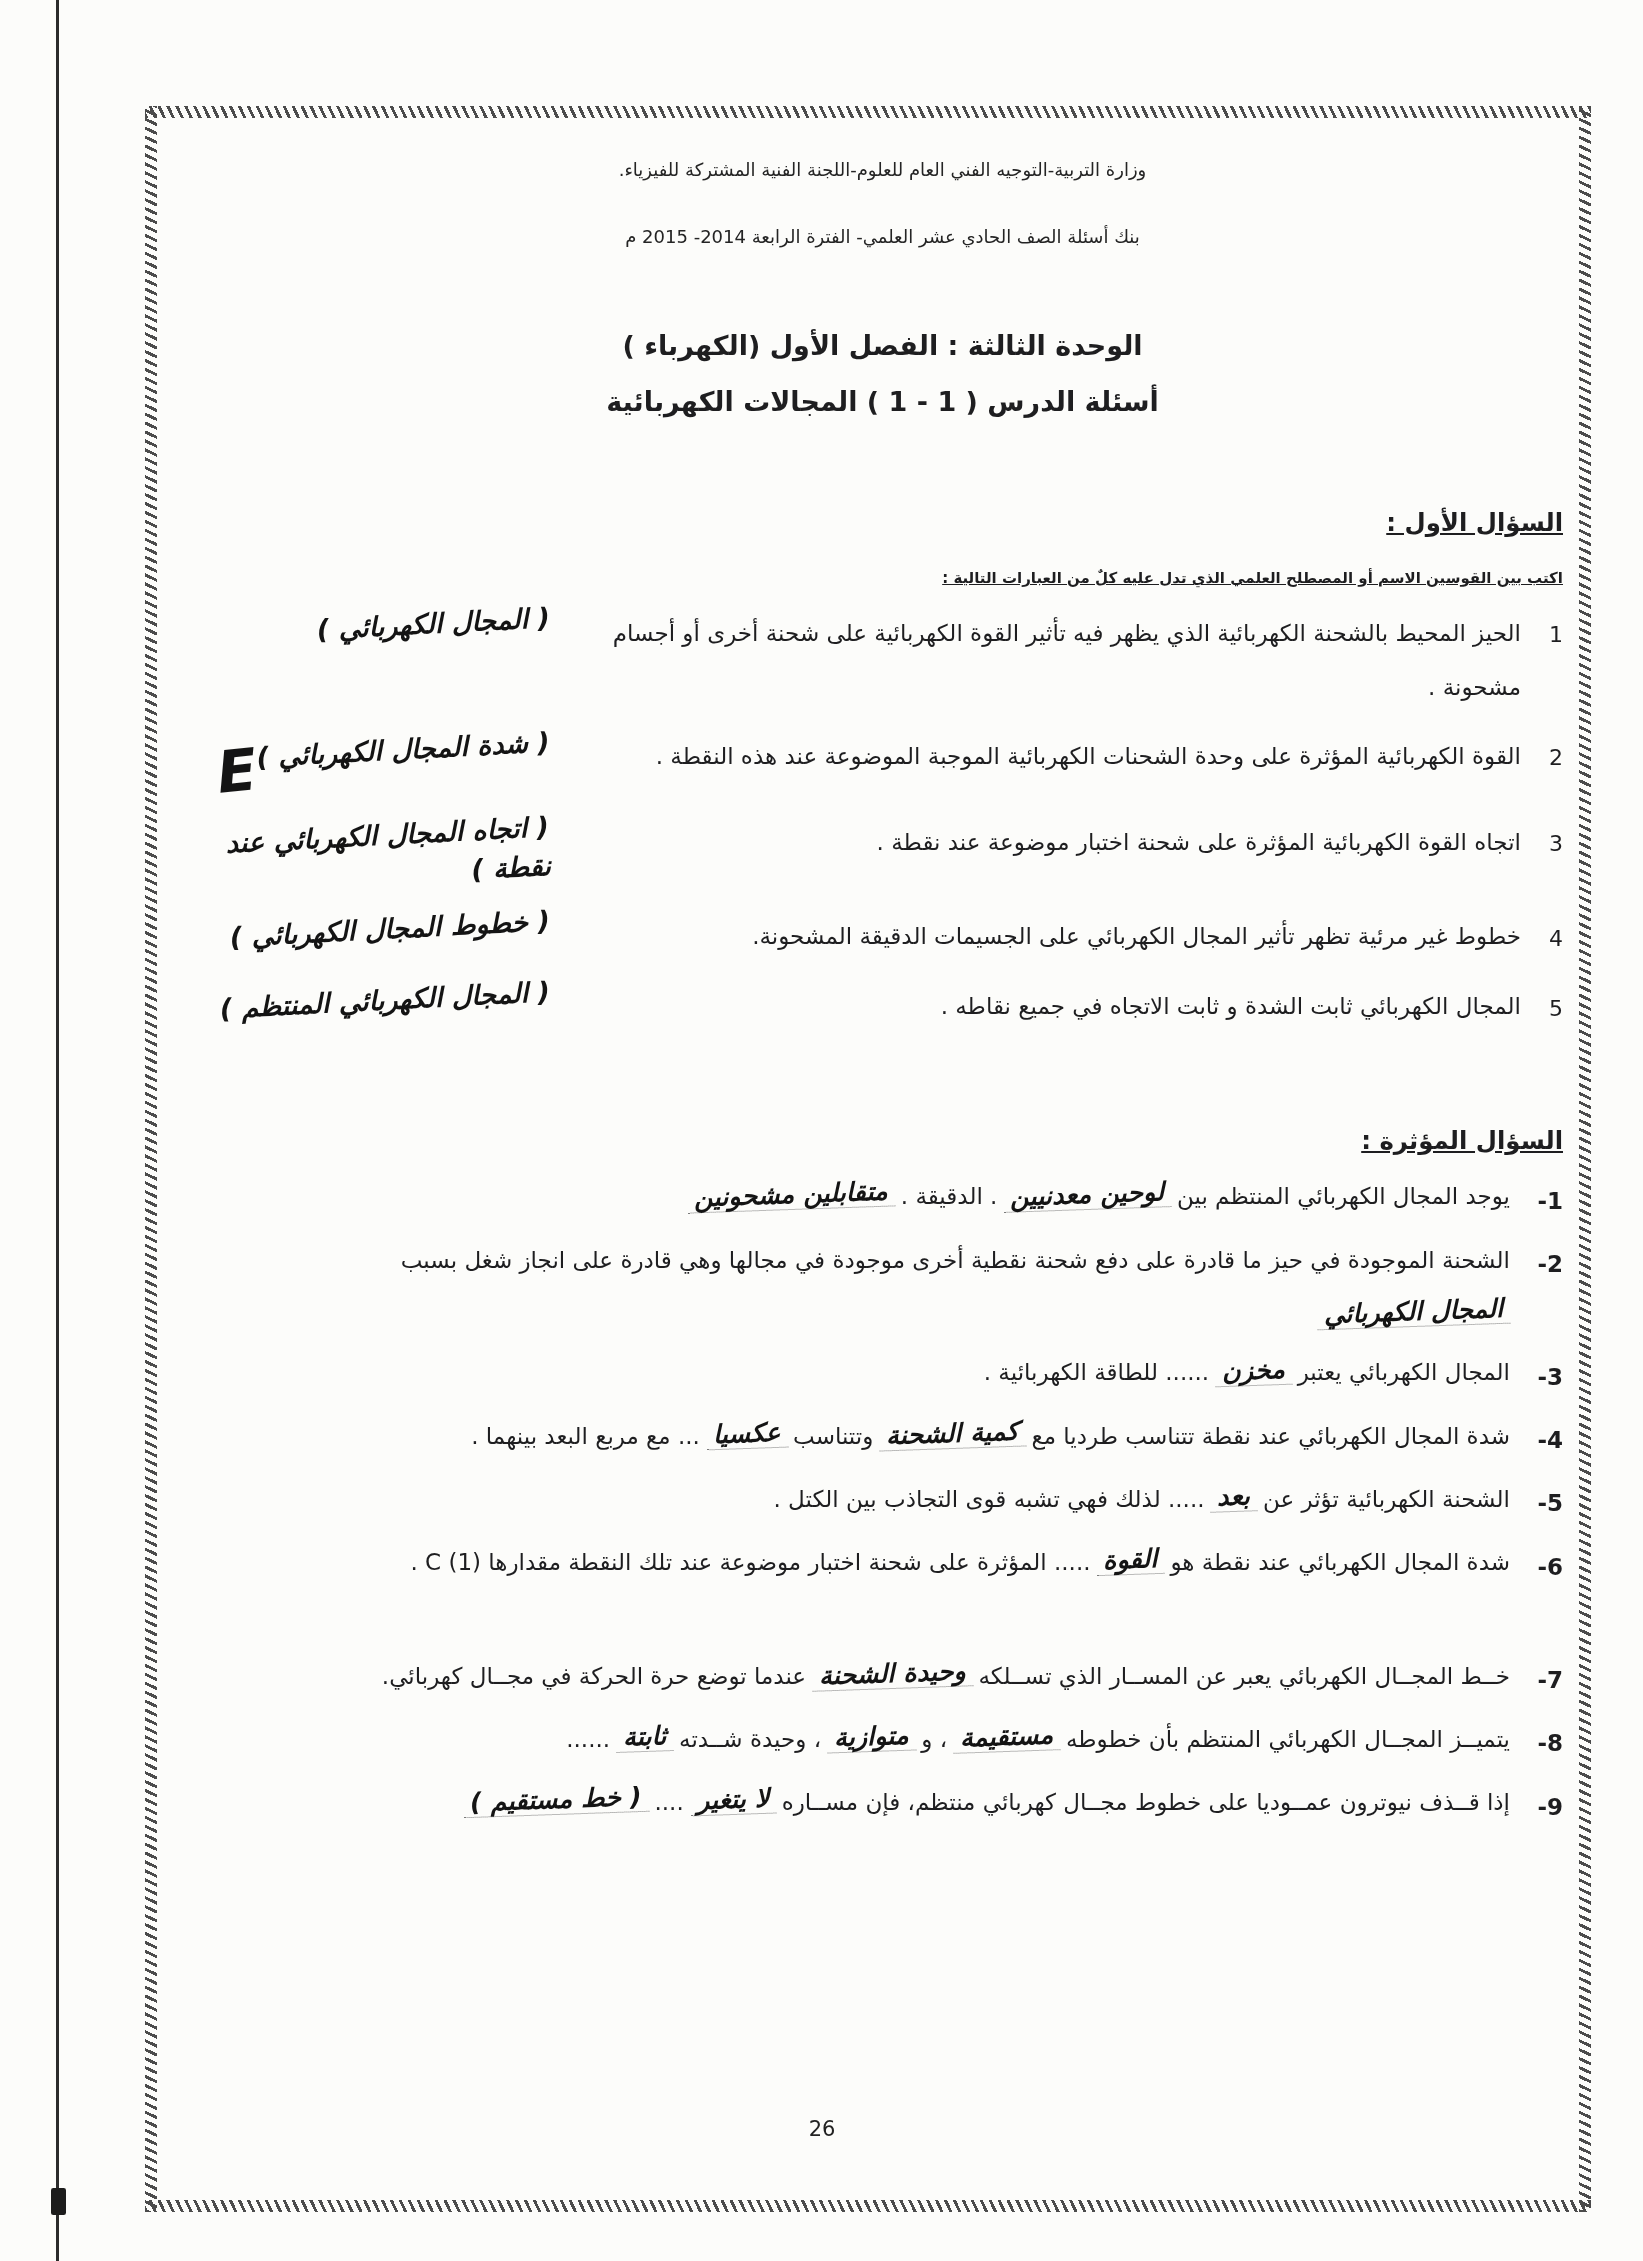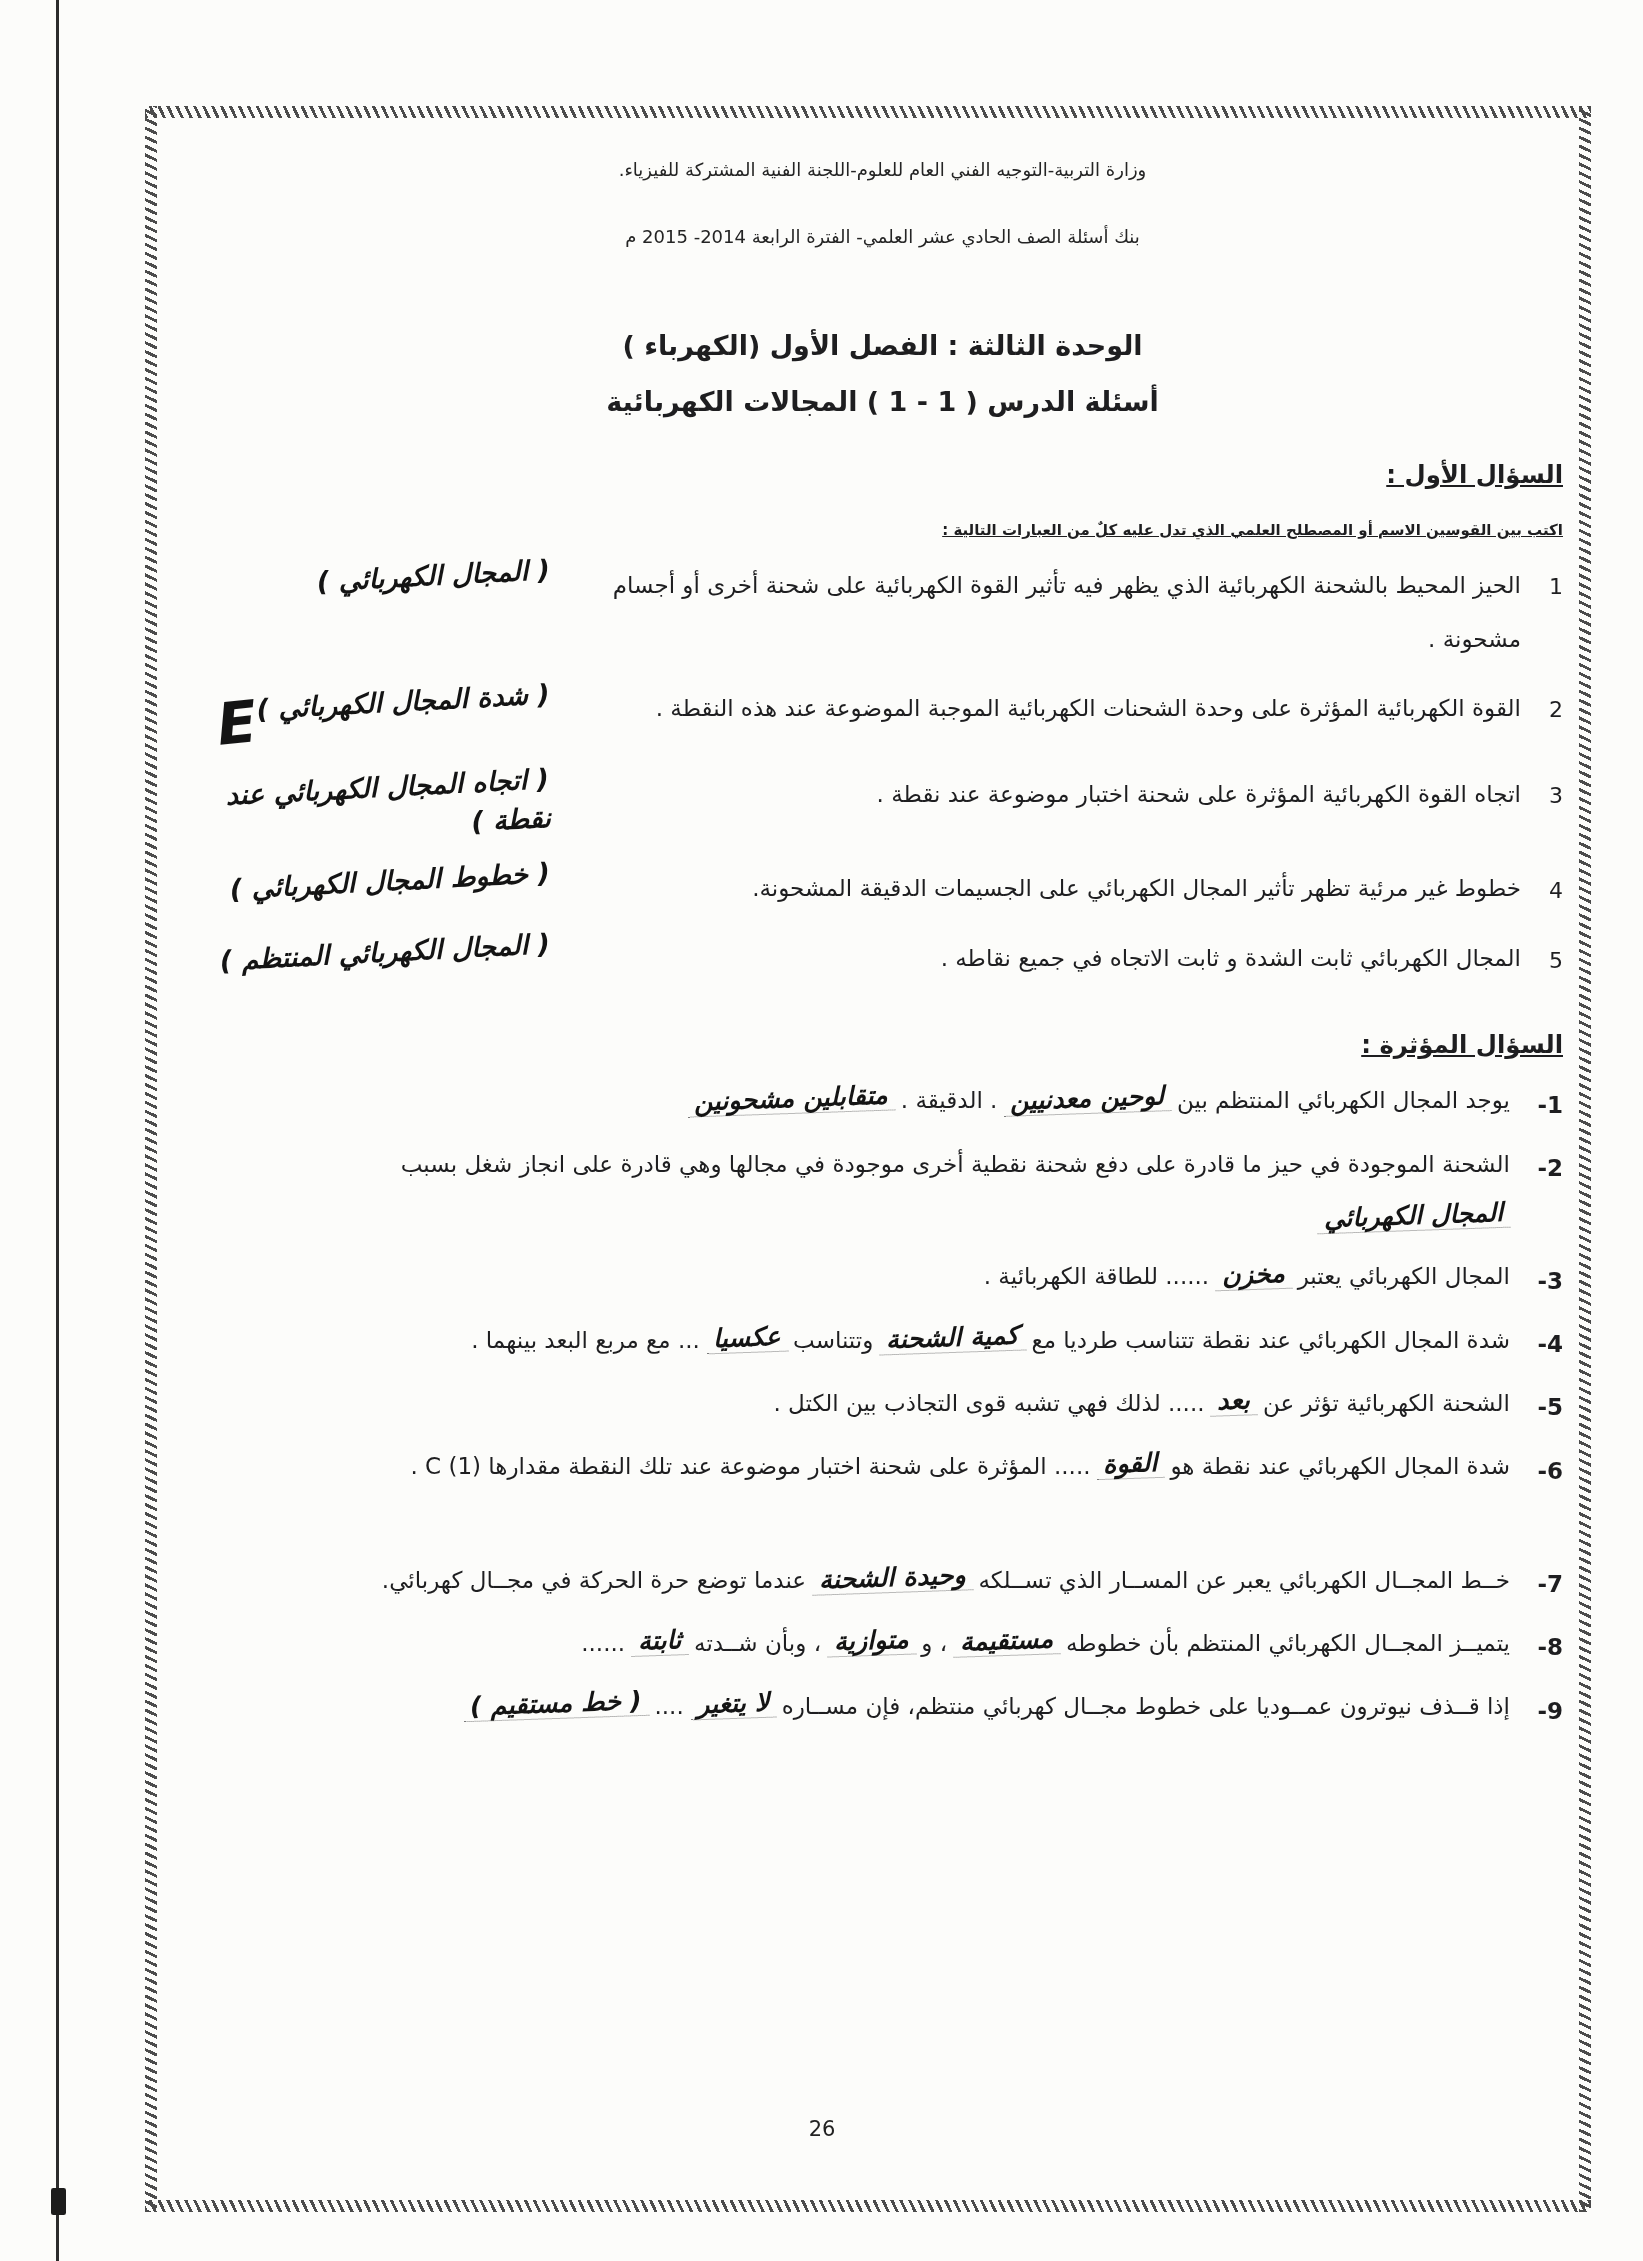--- a/index.html
+++ b/index.html
@@ -52,21 +52,21 @@
   .header-line.second { margin-top: 45px; }
 
   .title-line {
     text-align: center; font-weight: bold; font-size: 27px; line-height: 1.15;
   }
   .title-line.first { margin-top: 83px; }
   .title-line.second { margin-top: 24.4px; }
 
   .q-heading {
     font-weight: bold; text-decoration: underline;
-    font-size: 24.4px; line-height: 1.2; margin-top: 43px; text-align: right;
+    font-size: 24.4px; line-height: 1.2; margin-top: 91px; text-align: right;
   }
   .q-instruction {
     font-weight: bold; text-decoration: underline;
     font-size: 15px; line-height: 1.3; margin-top: 32px;
   }
   .q2-instruction-plain {
     font-weight: bold; font-size: 24px; line-height: 1.3;
     margin-top: 32px; padding-right: 44px; text-decoration: none;
   }
 
@@ -242,21 +242,21 @@
           <span>-</span>
         </span>
       <span class="q2-text"><span class="seg">خــط المجــال الكهربائي يعبر عن المســار الذي تســلكه</span><span class="hand">وحيدة الشحنة</span><span class="seg">عندما توضع حرة الحركة في مجــال كهربائي.</span></span>
     </div>
 
     <div class="q2-item">
       <span class="q2-num">
           <span>8</span>
           <span>-</span>
         </span>
-      <span class="q2-text"><span class="seg">يتميــز المجــال الكهربائي المنتظم بأن خطوطه</span><span class="hand">مستقيمة</span><span class="seg">، و</span><span class="hand">متوازية</span><span class="seg">، وبأن شــدته</span><span class="hand">ثابتة</span><span class="seg">......</span></span>
+      <span class="q2-text"><span class="seg">يتميــز المجــال الكهربائي المنتظم بأن خطوطه</span><span class="hand">مستقيمة</span><span class="seg">، و</span><span class="hand">متوازية</span><span class="seg">، وحيدة شــدته</span><span class="hand">ثابتة</span><span class="seg">......</span></span>
     </div>
 
     <div class="q2-item">
       <span class="q2-num">
           <span>9</span>
           <span>-</span>
         </span>
       <span class="q2-text"><span class="seg">إذا قــذف نيوترون عمــوديا على خطوط مجــال كهربائي منتظم، فإن مســاره</span><span class="hand">لا يتغير</span><span class="seg">....</span><span class="hand">( خط مستقيم )</span></span>
     </div>
 

